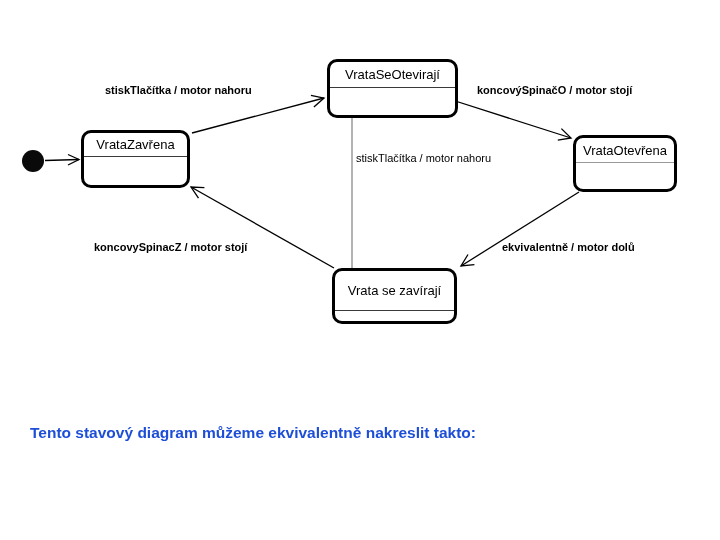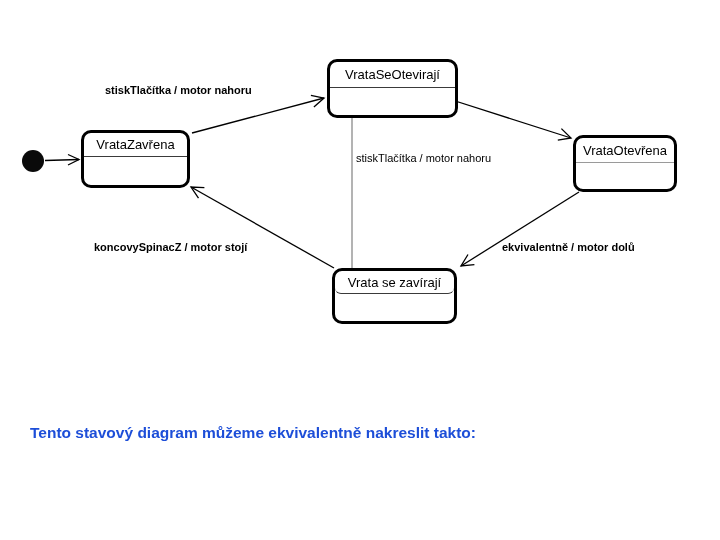--- a/index.html
+++ b/index.html
@@ -35,21 +35,21 @@
     white-space: nowrap;
   }
   .sep-gray .state-title { border-bottom-color: #9a9a9a; }
   .st-opening { left: 327px; top: 43px;  width: 131px; height: 59px; margin-top: 16px; }
   .st-opening .state-title { height: 26px; }
   .st-closed  { left: 81px;  top: 130px; width: 109px; height: 58px; }
   .st-closed  .state-title { height: 24px; }
   .st-open    { left: 573px; top: 135px; width: 104px; height: 57px; }
   .st-open    .state-title { height: 25px; }
   .st-closing { left: 332px; top: 268px; width: 125px; height: 56px; }
-  .st-closing .state-title { height: 23px; border-radius: 6px; }
+  .st-closing .state-title { height: 40px; }
   .edge-label {
     position: absolute;
     font-size: 11px;
     font-weight: bold;
     color: #000000;
     white-space: nowrap;
   }
   .edge-label.normal { font-weight: normal; }
   .lbl-press-up-left   { left: 105px; top: 84px; }
   .lbl-end-switch-o    { left: 477px; top: 84px; }
@@ -117,20 +117,21 @@
   <div class="state st-open sep-gray">
     <div class="state-title">VrataOtevřena</div>
   </div>
 
   <div class="state st-closing">
     <div class="state-title">Vrata se zavírají</div>
   </div>
 
   <div class="edge-label lbl-press-up-left">stiskTlačítka / motor nahoru</div>
 
+  <div class="edge-label lbl-end-switch-o">koncovýSpinačO / motor stojí</div>
 
   <div class="edge-label lbl-press-down">ekvivalentně / motor dolů</div>
 
   <div class="edge-label lbl-end-switch-z">koncovySpinacZ / motor stojí</div>
 
   <div class="edge-label normal lbl-press-up-middle">stiskTlačítka / motor nahoru</div>
 
   <div class="caption">Tento stavový diagram můžeme ekvivalentně nakreslit takto:</div>
 
 </div>

